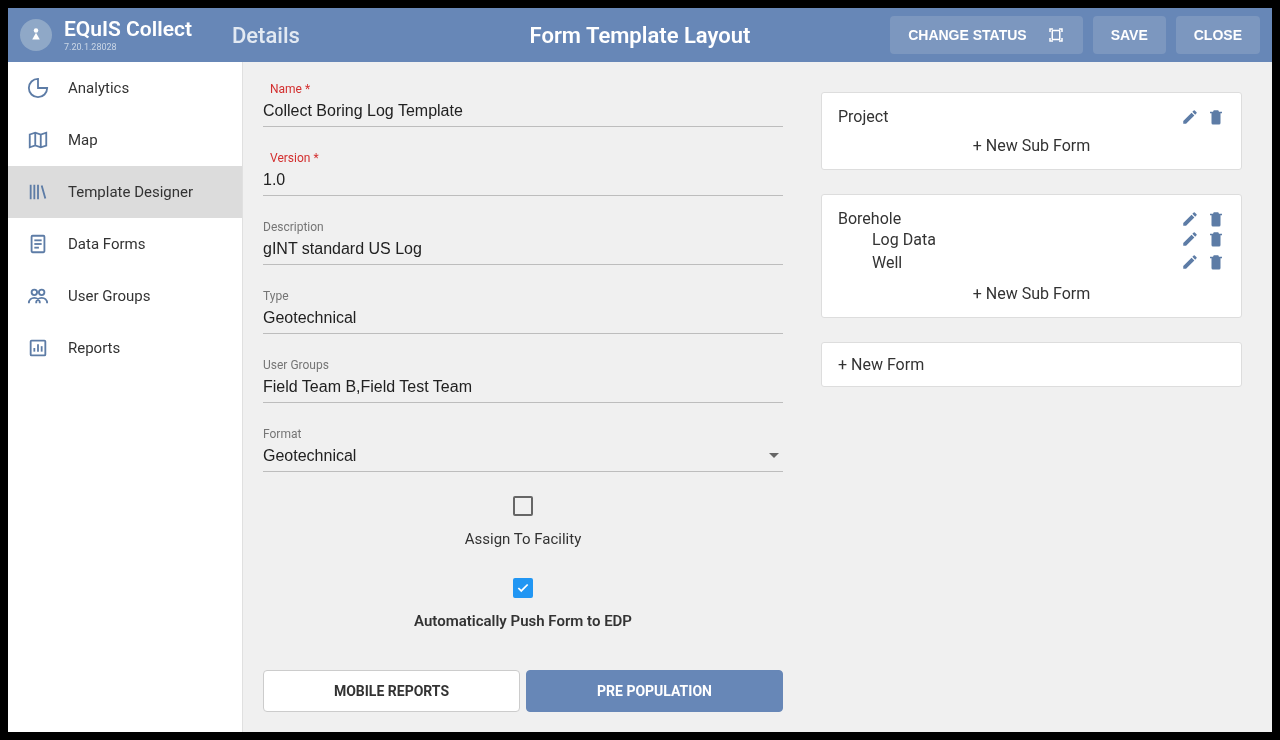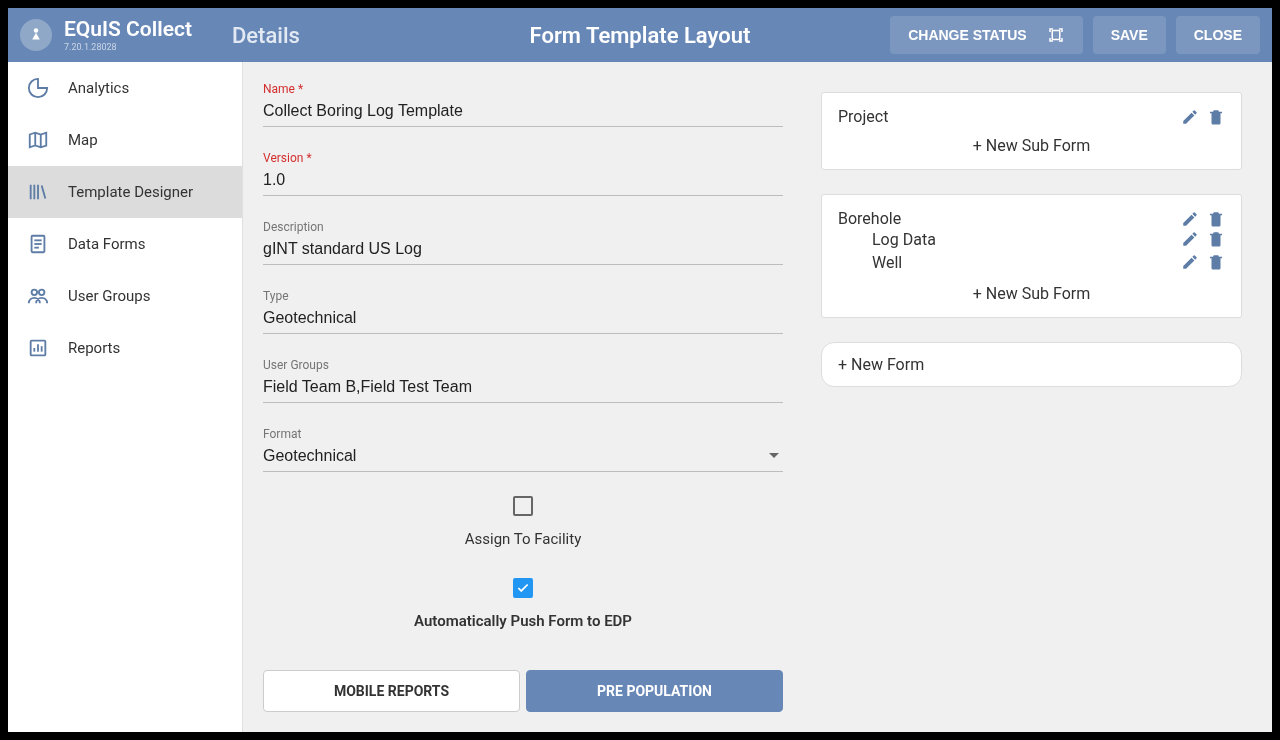--- a/index.html
+++ b/index.html
@@ -100,21 +100,21 @@
   padding: 0;
   overflow: hidden;
 }
 .details-panel {
   width: 560px;
   padding: 20px 20px 20px 20px;
   overflow-y: auto;
 }
 .field { margin-bottom: 24px; }
 .field-label { font-size: 12px; color: #757575; }
-.field-label.required { color: #d32f2f; }
+.field-label.required { color: #d32f2f; margin-left: 7px; }
 .field-label.required::after { content: " *"; }
 .field-value {
   font-size: 16px;
   color: #212121;
   border: none;
   border-bottom: 1px solid #bdbdbd;
   padding: 6px 0 6px 0;
   width: 100%;
   background: transparent;
   outline: none;
@@ -208,21 +208,21 @@
 .sub-item {
   display: flex;
   justify-content: space-between;
   padding: 2px 0 2px 34px;
   font-size: 16px;
   color: #333;
 }
 .new-form-card {
   background: #fff;
   border: 1px solid #ddd;
-  border-radius: 13px;
+  border-radius: 3px;
   padding: 12px 16px;
   font-size: 16px;
   color: #333;
   cursor: pointer;
 }
 </style>
 </head>
 <body>
 
 <div class="app">

